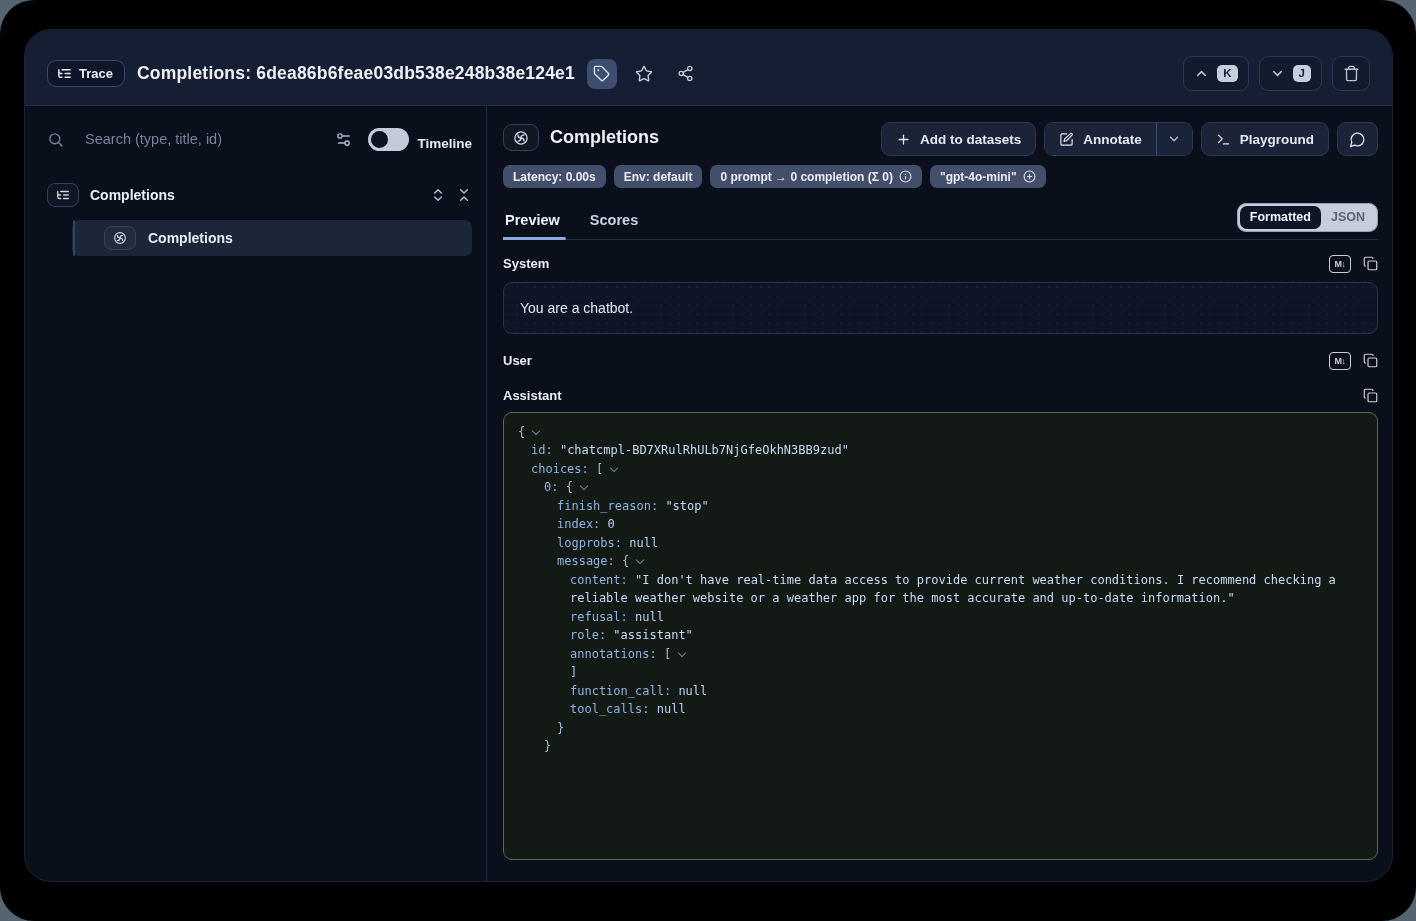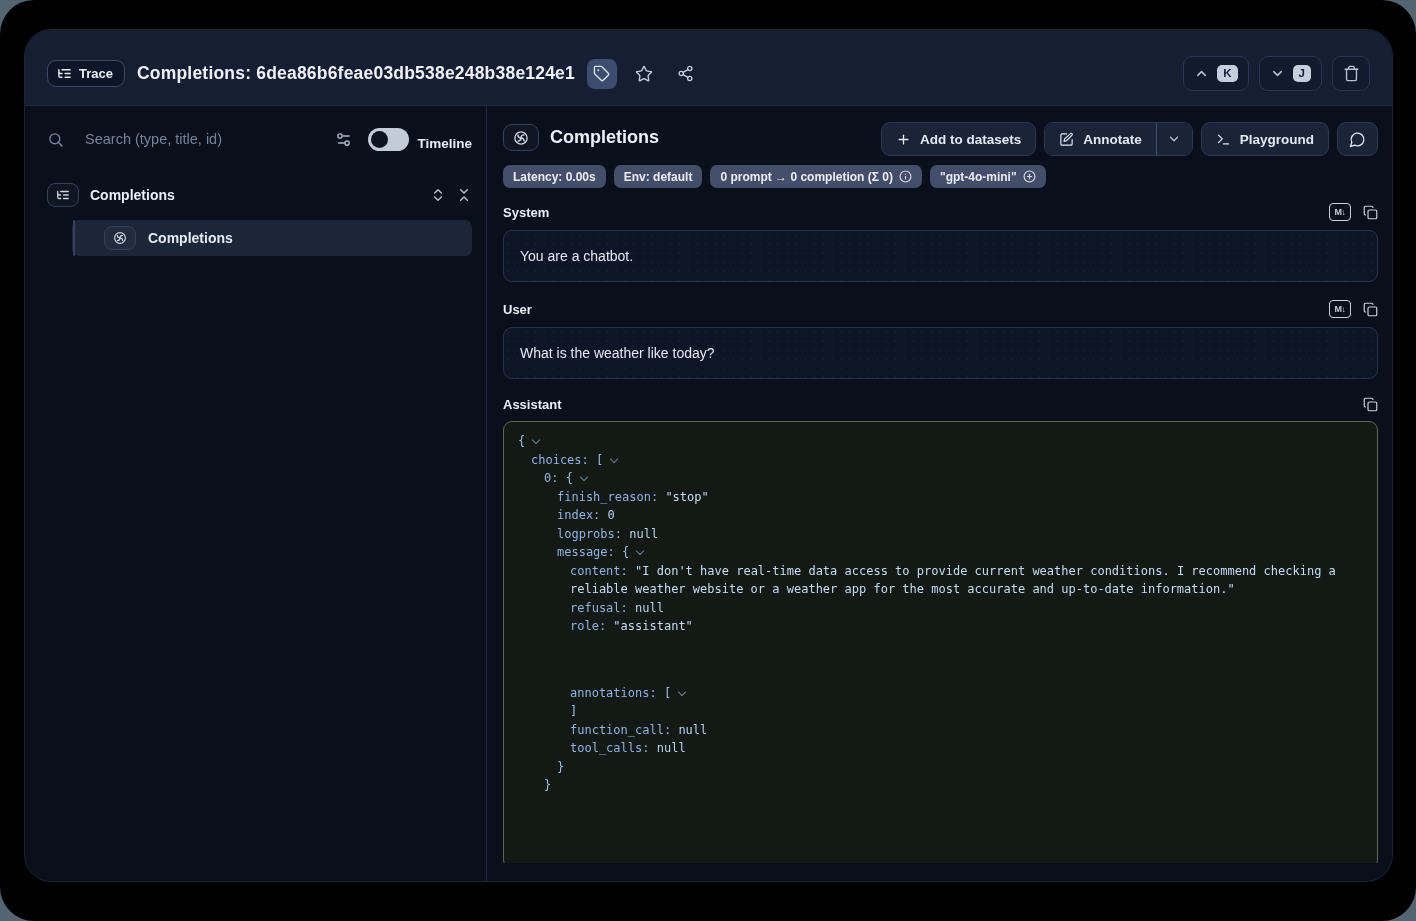--- a/index.html
+++ b/index.html
@@ -326,20 +326,30 @@
               <span>
                 <svg width="13" height="13" viewBox="0 0 24 24" fill="none" stroke="currentColor" stroke-width="2" stroke-linecap="round">
                     <circle cx="12" cy="12" r="10"></circle>
                     <path d="M8 12h8"></path>
                     <path d="M12 8v8"></path>
                   </svg>
               </span>
             </span>
           </div>
 
+          <div class="tabs-row">
+            <div class="tabs">
+              <span class="tab active">Preview</span>
+              <span class="tab">Scores</span>
+            </div>
+            <div class="format-toggle">
+              <span class="seg active">Formatted</span>
+              <span class="seg">JSON</span>
+            </div>
+          </div>
 
           <div class="sec-head">
             <span class="sec-label">System</span>
             <span class="sec-icons">
               <button class="mini-btn">
                   <span class="md-chip">M↓</span>
                 </button>
               <button class="mini-btn">
                 <span>
                   <svg width="15" height="15" viewBox="0 0 24 24" fill="none" stroke="currentColor" stroke-width="1.9" stroke-linecap="round" stroke-linejoin="round">
@@ -363,50 +373,48 @@
               <button class="mini-btn">
                 <span>
                   <svg width="15" height="15" viewBox="0 0 24 24" fill="none" stroke="currentColor" stroke-width="1.9" stroke-linecap="round" stroke-linejoin="round">
                       <rect width="14" height="14" x="8" y="8" rx="2"></rect>
                       <path d="M4 16c-1.1 0-2-.9-2-2V4c0-1.1.9-2 2-2h10c1.1 0 2 .9 2 2"></path>
                     </svg>
                 </span>
               </button>
             </span>
           </div>
-          <div class="content-box">
-            <span>What is the weather like today?</span>
-          </div>
 
           <div class="sec-head" style="margin-top:18px;gap:41px;">
             <span class="sec-label">Assistant</span>
             <span class="sec-icons">
               <button class="mini-btn">
                 <span>
                   <svg width="15" height="15" viewBox="0 0 24 24" fill="none" stroke="currentColor" stroke-width="1.9" stroke-linecap="round" stroke-linejoin="round">
                       <rect width="14" height="14" x="8" y="8" rx="2"></rect>
                       <path d="M4 16c-1.1 0-2-.9-2-2V4c0-1.1.9-2 2-2h10c1.1 0 2 .9 2 2"></path>
                     </svg>
                 </span>
               </button>
             </span>
           </div>
           <div class="code-box">
             <div id="json-code">
                 <div class="cl" style="padding-left: 14px;"><span class="cv-pun">{</span><span class="jchev"></span></div>
+                <div class="cl" style="padding-left: 27px;"><span class="ck">id: </span><span class="cv-str">"chatcmpl-BD7XRulRhULb7NjGfeOkhN3BB9zud"</span></div>
                 <div class="cl" style="padding-left: 27px;"><span class="ck">choices: </span><span class="cv-pun">[</span><span class="jchev"></span></div>
                 <div class="cl" style="padding-left: 40px;"><span class="ck">0: </span><span class="cv-pun">{</span><span class="jchev"></span></div>
                 <div class="cl" style="padding-left: 53px;"><span class="ck">finish_reason: </span><span class="cv-str">"stop"</span></div>
                 <div class="cl" style="padding-left: 53px;"><span class="ck">index: </span><span class="cv-num">0</span></div>
                 <div class="cl" style="padding-left: 53px;"><span class="ck">logprobs: </span><span class="cv-num">null</span></div>
                 <div class="cl" style="padding-left: 53px;"><span class="ck">message: </span><span class="cv-pun">{</span><span class="jchev"></span></div>
                 <div class="cl" style="padding-left: 66px;"><span class="ck">content: </span><span class="cv-str">"I don't have real-time data access to provide current weather conditions. I recommend checking a reliable weather website or a weather app for the most accurate and up-to-date information."</span></div>
                 <div class="cl" style="padding-left: 66px;"><span class="ck">refusal: </span><span class="cv-num">null</span></div>
                 <div class="cl" style="padding-left: 66px;"><span class="ck">role: </span><span class="cv-str">"assistant"</span></div>
-                <div class="cl" style="padding-left: 66px; margin-top: 48px;"><span class="ck">annotations: </span><span class="cv-pun">[</span><span class="jchev"></span></div>
+                <div class="cl" style="padding-left: 66px;"><span class="ck">annotations: </span><span class="cv-pun">[</span><span class="jchev"></span></div>
                 <div class="cl" style="padding-left: 66px;"><span class="cv-pun">]</span></div>
                 <div class="cl" style="padding-left: 66px;"><span class="ck">function_call: </span><span class="cv-num">null</span></div>
                 <div class="cl" style="padding-left: 66px;"><span class="ck">tool_calls: </span><span class="cv-num">null</span></div>
                 <div class="cl" style="padding-left: 53px;"><span class="cv-pun">}</span></div>
                 <div class="cl" style="padding-left: 40px;"><span class="cv-pun">}</span></div>
               </div>
           </div>
 
         </div>
       </main>

